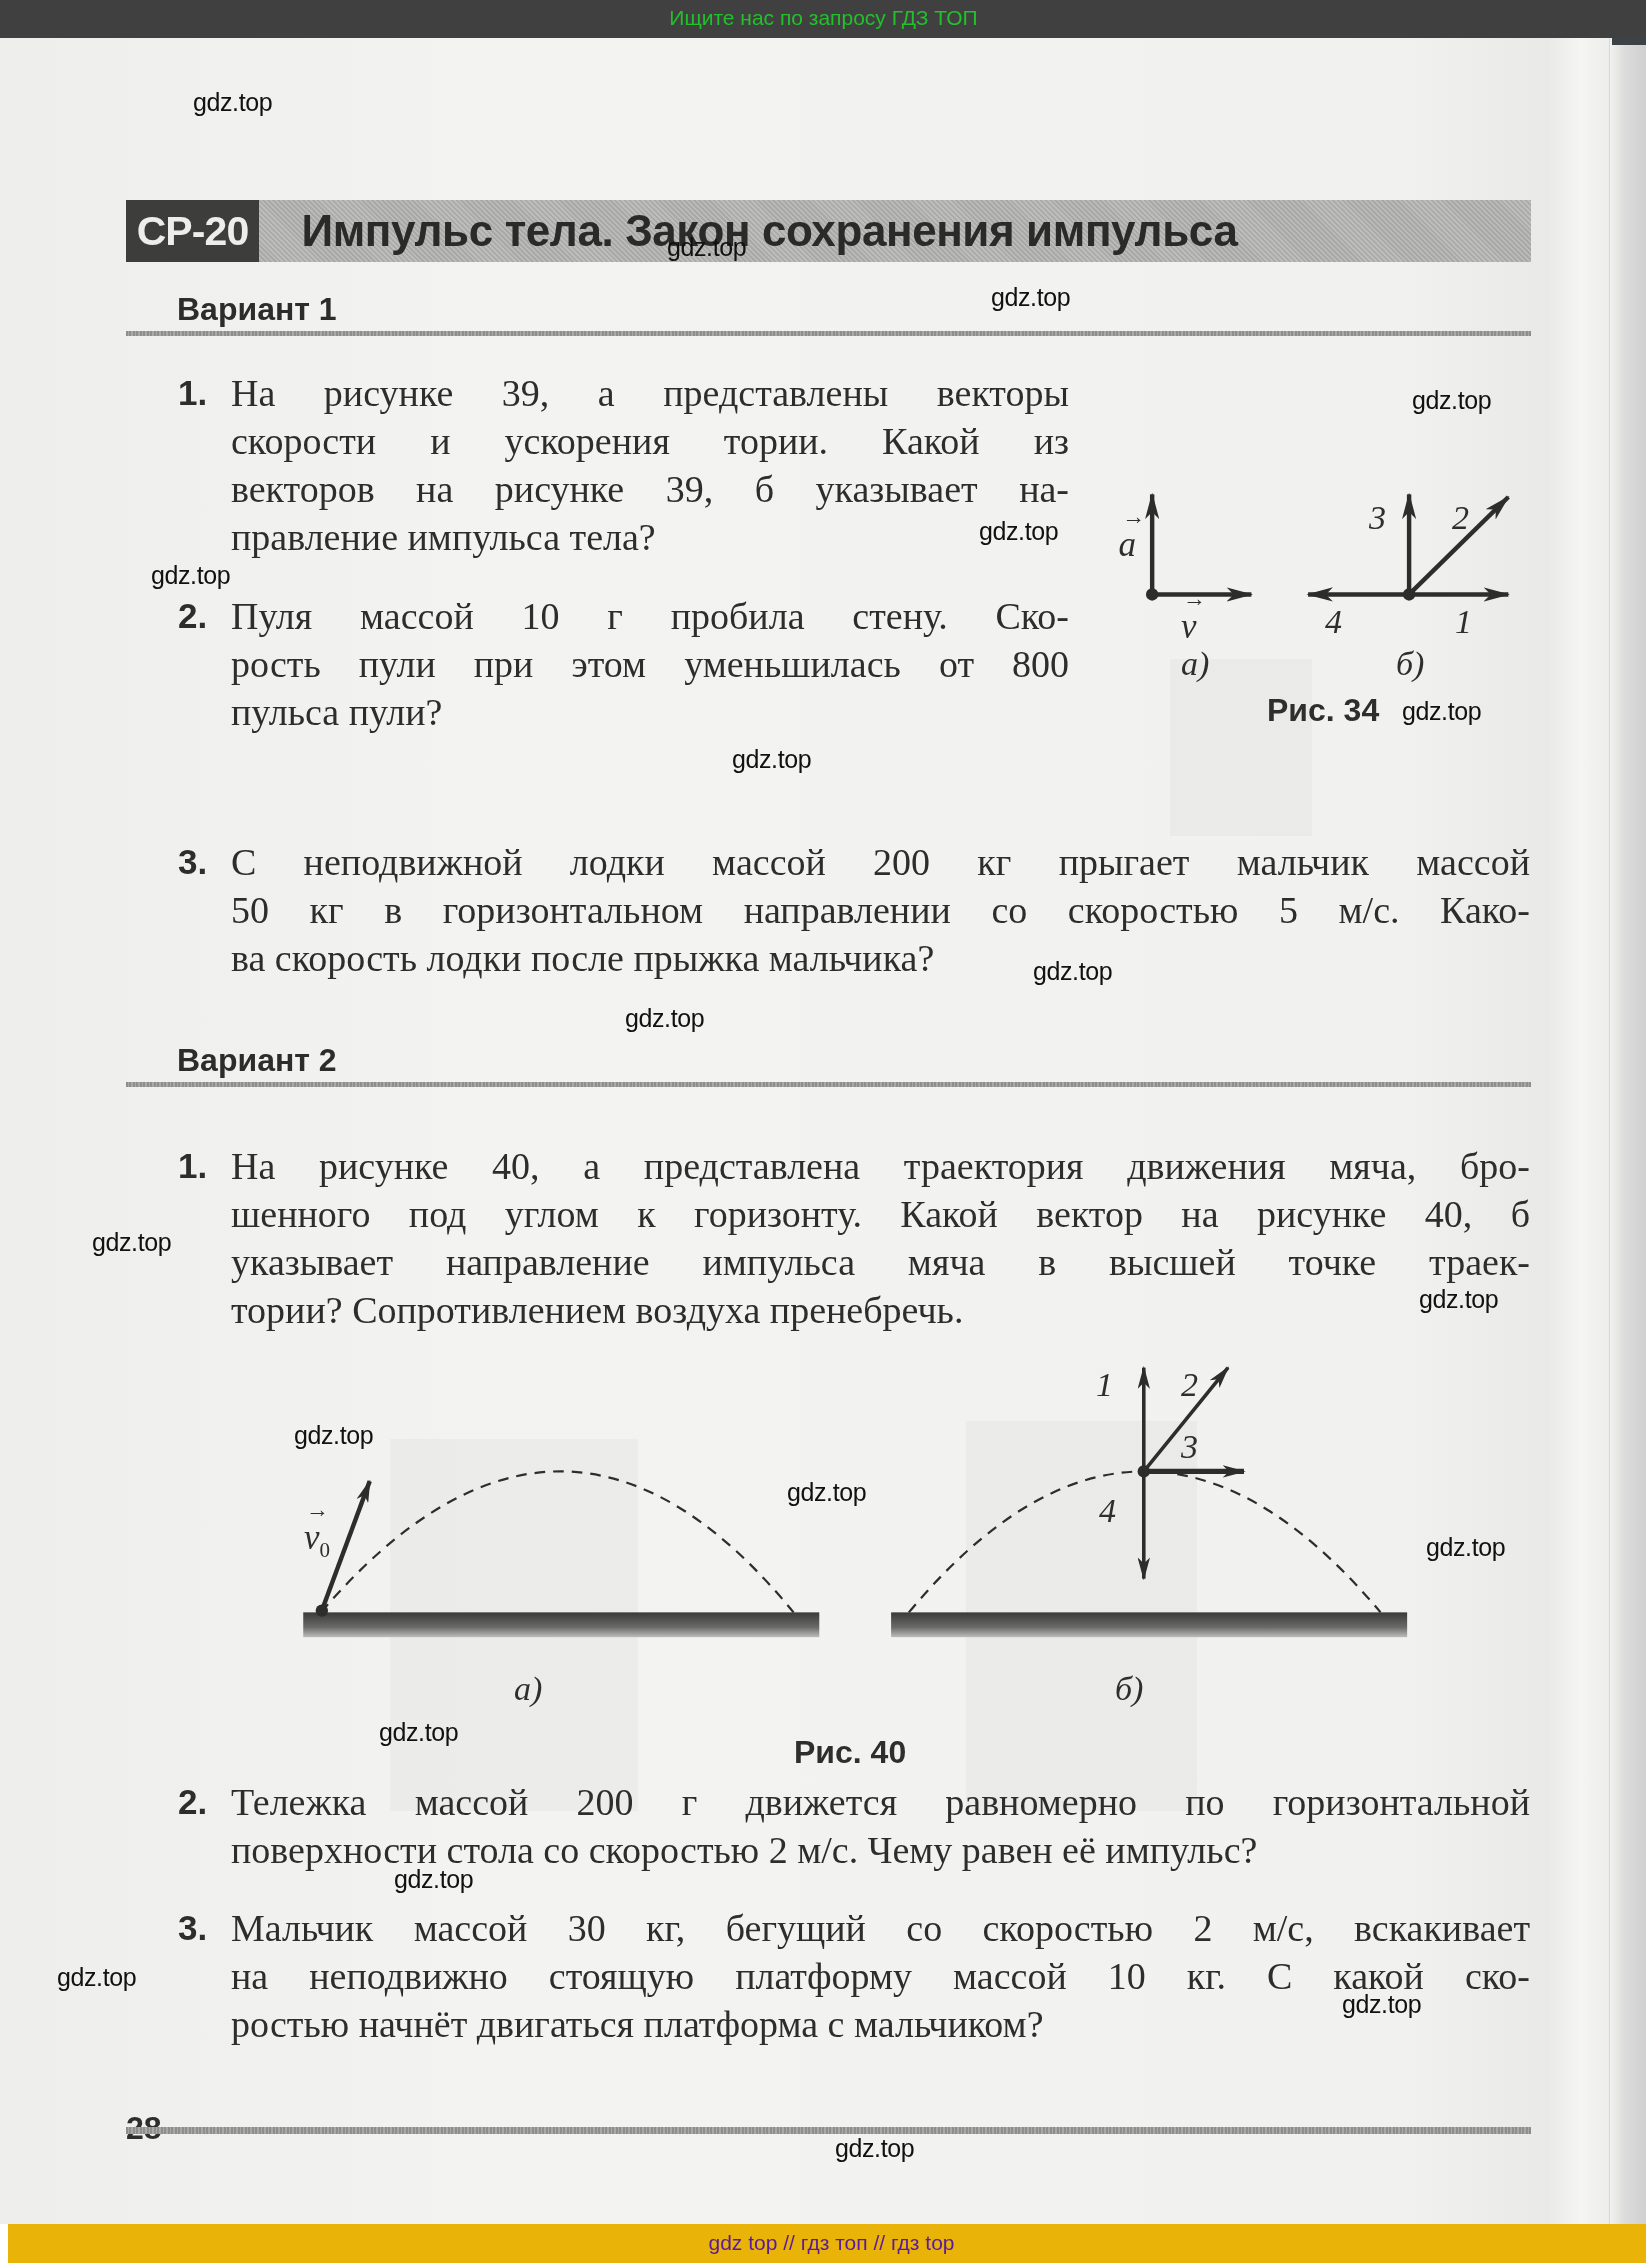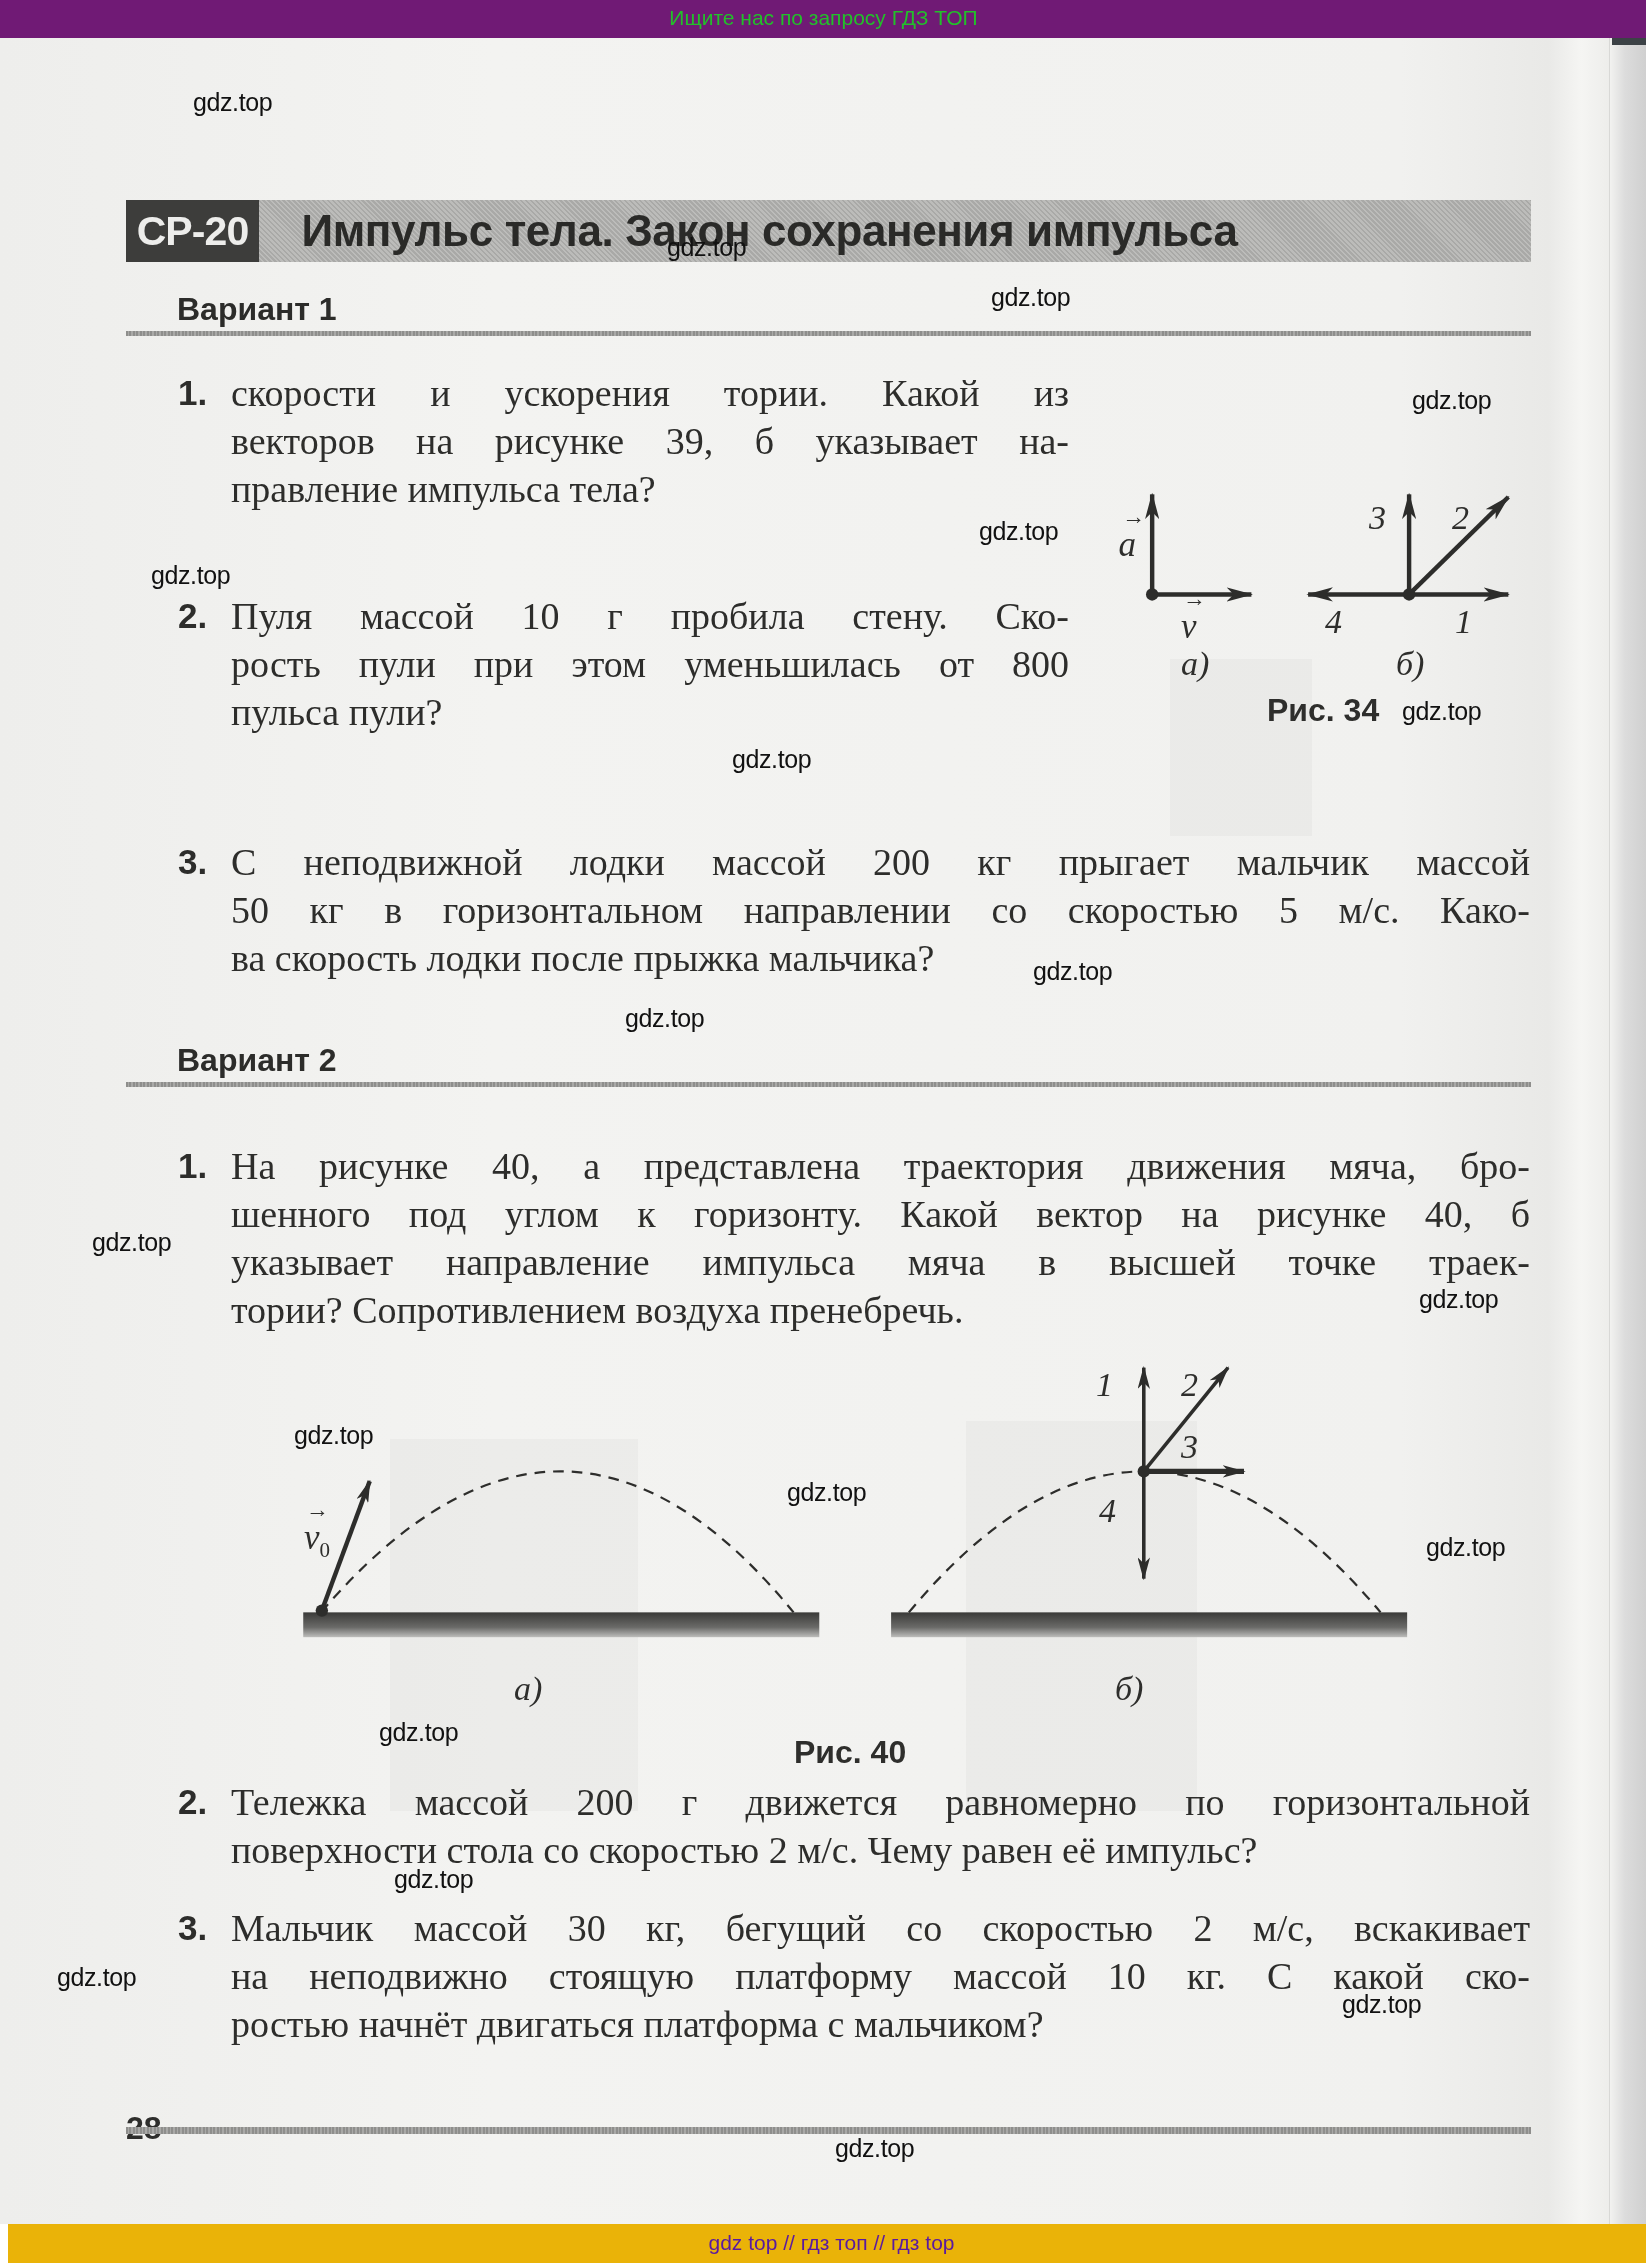--- a/index.html
+++ b/index.html
@@ -4,21 +4,21 @@
 <style>
   html, body { margin: 0; padding: 0; }
   body {
     width: 1647px; height: 2264px; position: relative; overflow: hidden;
     background: #ffffff;
     font-family: "Liberation Serif", "DejaVu Serif", serif;
     color: #2b2b2b;
   }
   .top-banner {
     position: absolute; left: 0; top: 0; width: 1647px; height: 38px;
-    background: #701a75; text-align: center;
+    background: #404040; text-align: center;
     font-family: "Liberation Sans", sans-serif; font-size: 21px; line-height: 35px;
     color: #22c02a;
   }
   .page {
     position: absolute; left: 0; top: 38px; width: 1647px; height: 2186px;
     background: linear-gradient(to right, #eeeeec 0%, #f3f3f1 30%, #f1f1ef 85%, #e9e9e7 94%, #f5f5f3 96%, #e2e2e0 100%);
   }
   .page-edge {
     position: absolute; left: 1609px; top: 0; width: 37px; height: 2186px;
     background: linear-gradient(to right, #f2f2f0, #dcdcdc 40%, #cfcfcf);
@@ -107,20 +107,21 @@
   <div class="header-bar">
     <div class="header-code">СР-20</div>
     <div class="header-title">Импульс тела. Закон сохранения импульса</div>
   </div>
 
   <div class="variant-title" style="top:239px;">Вариант 1</div>
   <div class="rule" style="top:293px;"></div>
 
   <div class="task" style="left:231px; top:331px; width:838px;">
     <span class="num">1.</span>
+    <span class="line">На рисунке 39, а представлены векторы</span>
     <span class="line">скорости и ускорения тории. Какой из</span>
     <span class="line">векторов на рисунке 39, б указывает на-</span>
     <span class="line last">правление импульса тела?</span>
   </div>
 
   <div class="task" style="left:231px; top:554px; width:838px;">
     <span class="num">2.</span>
     <span class="line">Пуля массой 10 г пробила стену. Ско-</span>
     <span class="line">рость пули при этом уменьшилась от 800</span>
     <span class="line last">пульса пули?</span>

